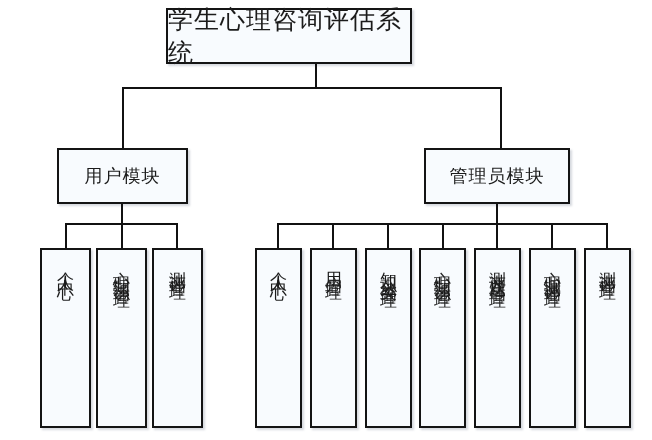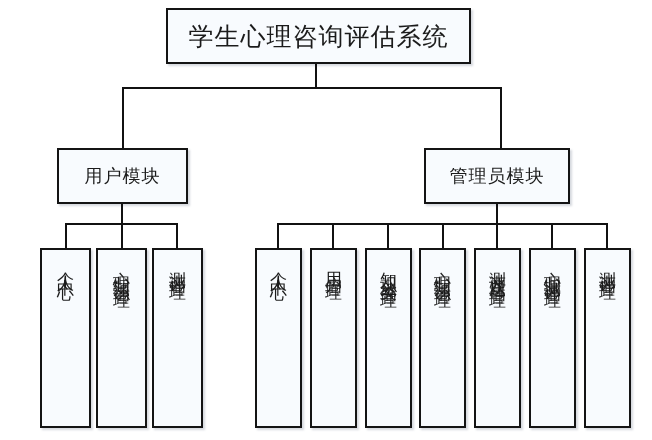--- a/index.html
+++ b/index.html
@@ -63,21 +63,21 @@
     line-height: 1;
     white-space: nowrap;
     display: block;
   }
 </style>
 </head>
 <body>
 
 <div id="canvas">
 
-  <div class="box title-box" style="left:166px; top:8px; width:305px; height:56px;">
+  <div class="box title-box" style="left:166px; top:8px; width:246px; height:56px;">
     <span>学生心理咨询评估系统</span>
   </div>
 
   <div class="line v" style="left:315px; top:64px;  height:25px;"></div>
   <div class="line h" style="left:122px; top:87px;  width:380px;"></div>
   <div class="line v" style="left:122px; top:87px;  height:61px;"></div>
   <div class="line v" style="left:500px; top:87px;  height:61px;"></div>
 
   <div class="box module-box" style="left:57px; top:148px; width:131px; height:56px;">
     <span>用户模块</span>

